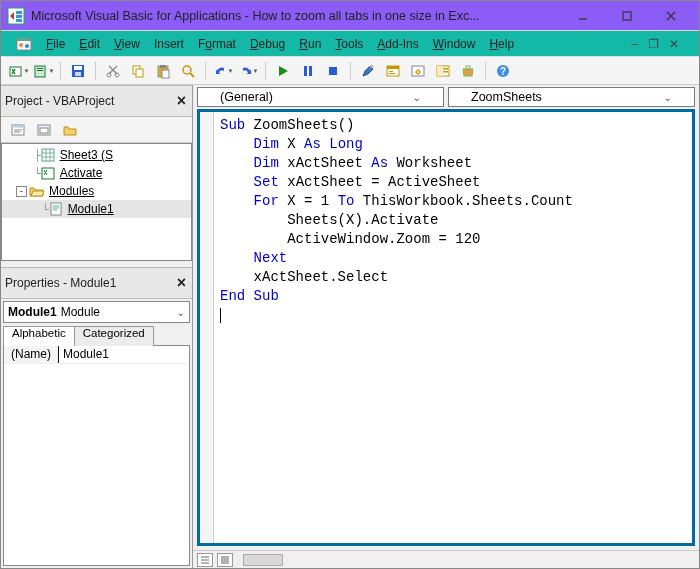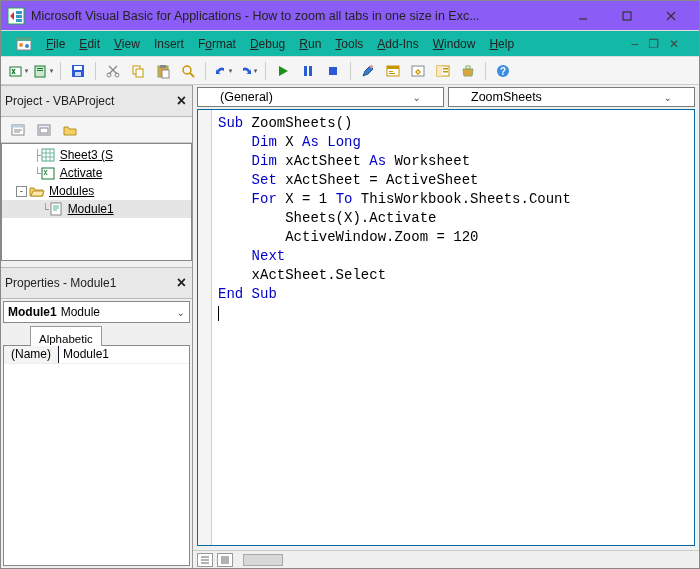--- a/index.html
+++ b/index.html
@@ -66,33 +66,33 @@
 
   
   .props-body { flex:1; display:flex; flex-direction:column; }
   .prop-combo {
     height:22px; border:1px solid #888; margin:2px; background:#fff;
     display:flex; align-items:center; padding:0 4px; font-size:12px;
   }
   .prop-combo .bold { font-weight:bold; margin-right:4px;}
   .prop-combo .arrow { margin-left:auto; color:#555; font-size:10px;}
   .prop-tabs { display:flex; height:20px; margin:0 2px; font-size:11.5px; }
-  .prop-tab { border:1px solid #999; border-bottom:none; padding:6px 8px; background:#fff; margin-right:-1px; position:relative; top:1px;margin-left:27px;}
+  .prop-tab { border:1px solid #999; border-bottom:none; padding:0 8px; background:#fff; margin-right:-1px; position:relative; top:1px;}
   .prop-tab.inactive { background:#ececec; }
   .prop-grid { flex:1; background:#fff; border:1px solid #888; margin:0 2px 2px 2px; overflow:auto;}
   .prop-row { display:flex; height:18px; border-bottom:1px solid #eee; font-size:12px;}
   .prop-row .k { width:55px; border-right:1px solid #0f172a; padding:1px 4px; background:#f4f4f4;text-align:center;}
   .prop-row .v { flex:1; padding:1px 4px; }
 
   
   .rightcol { flex:1; display:flex; flex-direction:column; background:#f0f0f0; }
   .code-dropdowns { height:24px; display:flex; gap:4px; padding:2px 4px; }
   .cd { flex:1; background:#fff; border:1px solid #7a7a7a; display:flex; align-items:center; padding:0 22px; font-size:12.5px;}
   .cd .arrow{ margin-left:auto; color:#555; font-size:10px;}
-  .code-wrap { flex:1; display:flex; margin:0 4px 4px 4px; border:1px solid #0369a1; background:#fff; position:relative;}
+  .code-wrap { flex:1; display:flex; margin:0 4px 4px 4px; border:3px solid #0369a1; background:#fff; position:relative;}
   .code-gutter { width:14px; background:#f4f4f4; border-right:1px solid #ccc;}
   .code {
     flex:1; font-family: Consolas, "Courier New", monospace; font-size:14px;
     line-height:19px; padding:4px 6px; white-space:pre; color:#000; overflow:auto;
   }
   .kw { color:#0000c8; }
   .code-footer { height:18px; background:#f0f0f0; border-top:1px solid #ccc; display:flex; align-items:center; gap:4px; padding:0 4px;}
   .cf-btn { width:16px; height:14px; border:1px solid #999; background:#fff; display:flex; align-items:center; justify-content:center;}
   .cf-scroll { flex:0 0 40px; height:12px; background:#d8d8d8; border:1px solid #aaa; margin-left:6px;}
   .caret { display:inline-block; width:1px; height:15px; background:#000; vertical-align:middle;}
@@ -358,20 +358,21 @@
       <span class="x">×</span>
     </div>
     <div class="props-body">
       <div class="prop-combo">
         <span class="bold">Module1</span>
         <span>Module</span>
         <span class="arrow">⌄</span>
       </div>
       <div class="prop-tabs">
         <div class="prop-tab">Alphabetic</div>
+        <div class="prop-tab inactive">Categorized</div>
       </div>
       <div class="prop-grid">
         <div class="prop-row">
           <div class="k">(Name)</div>
           <div class="v">Module1</div>
         </div>
       </div>
     </div>
   </div>
 

